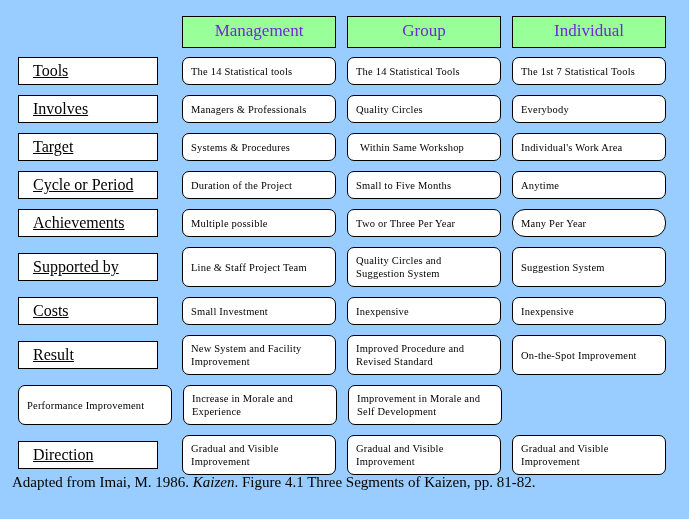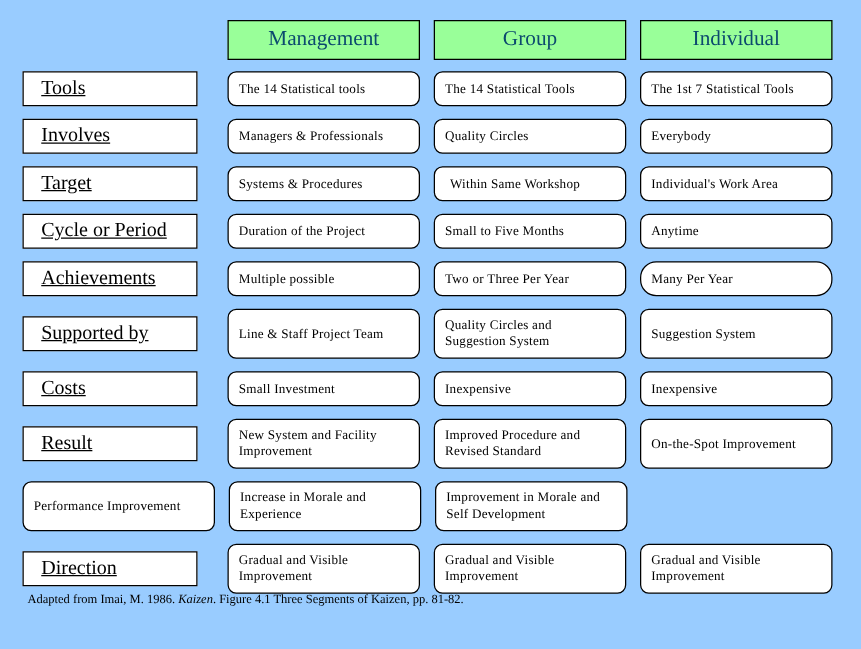--- a/index.html
+++ b/index.html
@@ -45,21 +45,21 @@
   
   .header-row { padding-top: 16px; padding-bottom: 6px; }
   .header-spacer { width: 140px; margin-right: 24px; }
   .header-box {
     background: #99ff99;
     border: 1px solid #000000;
     height: 30px;
     line-height: 28px;
     text-align: center;
     font-size: 17px;
-    color: #0c4a6e;
+    color: #6d28d9;
     overflow: hidden;
     white-space: nowrap;
   }
 
   
   .label-box {
     background: #ffffff;
     border: 1px solid #000000;
     font-size: 16px;
     color: #000000;
@@ -97,24 +97,24 @@
   .row.r-single .label-box,
   .row.r-double .label-box { margin-top: 3px; }
   .row.r-double .label-box { margin-top: 9px; }
   .row .cell.col-content { display: flex; align-items: flex-start; padding-top: 3px; }
   .row.r-double .cell.col-content { padding-top: 3px; }
   .row .cell.col-label { display: flex; align-items: flex-start; }
 
   
   #footnote {
     position: absolute;
-    left: 22px;
+    left: 12px;
     top: 474px;
     width: 650px;
-    font-size: 10px;
+    font-size: 15px;
     color: #000000;
     white-space: nowrap;
   }
   #footnote .ital { font-style: italic; }
 </style>
 </head>
 <body>
 
 <div id="kaizen-table">
 

